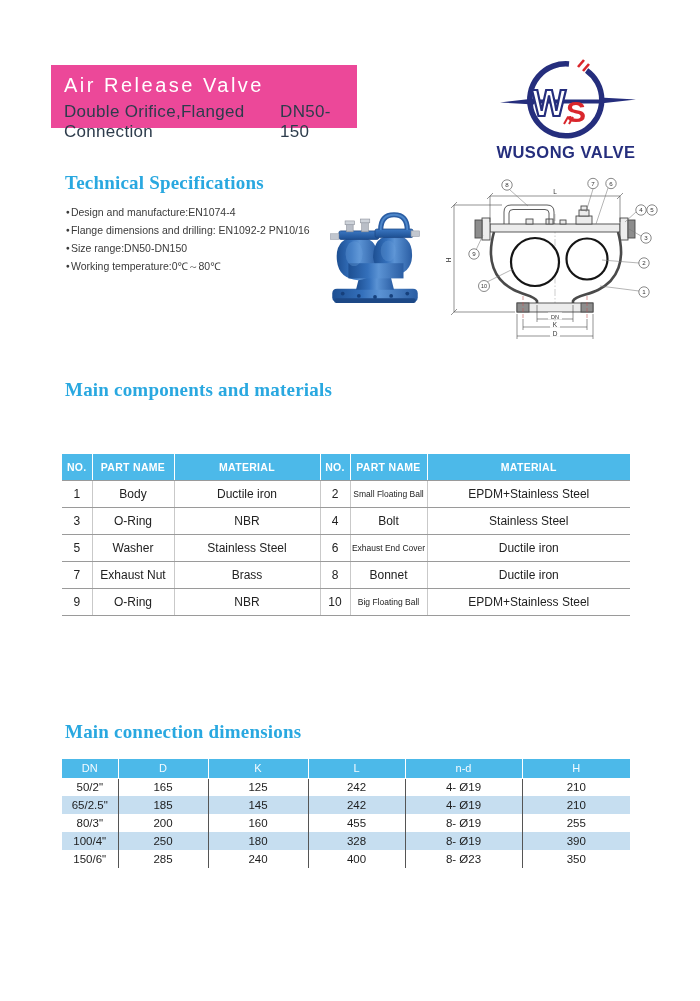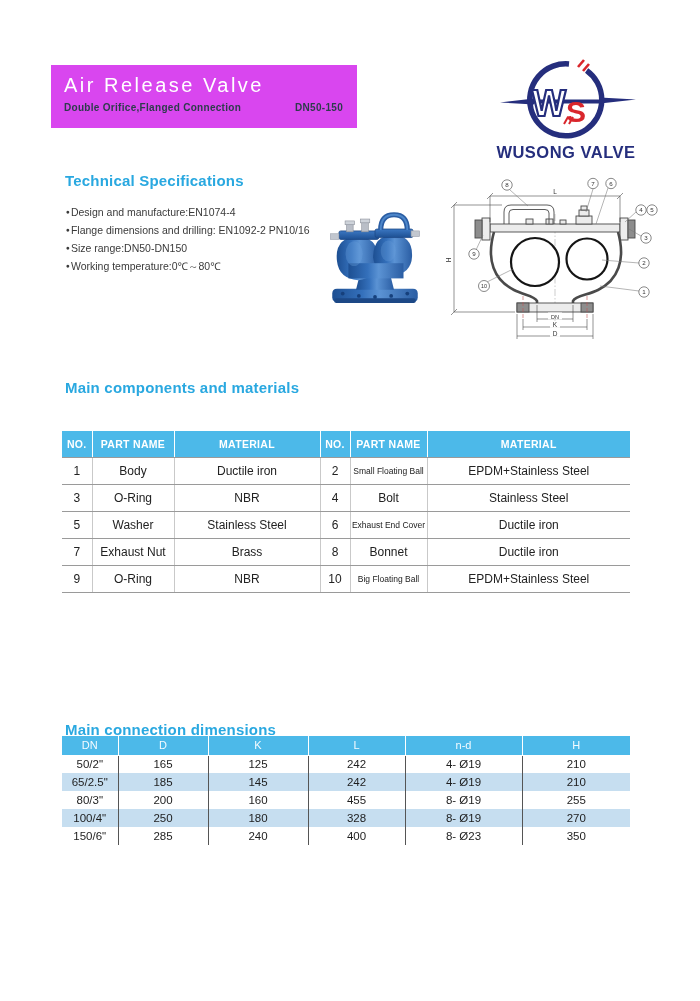--- a/index.html
+++ b/index.html
@@ -2,45 +2,45 @@
 <html><head>
 <meta charset="utf-8">
 <style>
   * { margin:0; padding:0; box-sizing:border-box; }
   html,body { background:#fff; }
   body { font-family:"Liberation Sans", sans-serif; }
   .page { position:relative; width:700px; height:1001px; background:#fff; overflow:hidden; }
 
   
   .banner { position:absolute; left:51px; top:65px; width:306px; height:63px;
-            background:#d946ef; padding:7px 14px 0 13px; }
+            background:#ec4899; padding:7px 14px 0 13px; }
   .banner-title { color:#fff; font-size:20px; font-weight:400; letter-spacing:2.5px; line-height:26px; }
   .banner-sub { display:flex; justify-content:space-between; align-items:baseline; margin-top:4px; }
-  .banner-sub span { color:#2d3c4c; font-size:10px; font-weight:bold; letter-spacing:.3px; }
+  .banner-sub span { color:#2d3c4c; font-size:17px; font-weight:normal; letter-spacing:.3px; }
 
   
   .logo { position:absolute; left:494px; top:56px; width:150px; height:112px; }
 
   
-  .section-h { position:absolute; color:#29a8e0; font-size:15px; font-weight:600; letter-spacing:.2px; }
+  .section-h { position:absolute; color:#29a8e0; font-size:19px; font-weight:600; letter-spacing:.2px;font-family:Liberation Serif, serif; }
   .h-tech { left:65px; top:172px; }
   .h-comp { left:65px; top:379px; }
   .h-dims { left:65px; top:685px;margin-top:36px; }
 
   
   .spec-list { position:absolute; left:66px; top:203px; list-style:none; }
   .spec-list li { font-size:10.5px; color:#3a3a3a; line-height:18px; white-space:nowrap; }
   .spec-list li::before { content:"●"; font-size:6.5px; vertical-align:2px; margin-right:1px; color:#3a3a3a; }
 
   
   .photo { position:absolute; left:318px; top:206px; width:114px; height:103px; }
   .drawing { position:absolute; left:440px; top:172px; width:222px; height:170px; }
 
   
-  table { border-collapse:collapse; table-layout:fixed; }
+  table { border-collapse:collapse; table-layout:fixed;margin-top:23px; }
   th,td { text-align:center; vertical-align:middle; overflow:hidden; }
 
   
   .comp-table { position:absolute; left:62px; top:431px; width:568px; }
   .comp-table th { height:26px; background:#4cb9e9; color:#fff; font-size:10.5px; font-weight:bold;
                    letter-spacing:.3px; border-right:1px solid #fff; border-bottom:1px solid #9a9a9a; }
   .comp-table th:last-child { border-right:none; }
   .comp-table td { height:27px; font-size:12px; color:#222; border-bottom:1px solid #9a9a9a;
                    border-right:1px solid #c9c9c9; background:#fff; }
   .comp-table td:last-child { border-right:none; }
@@ -387,21 +387,21 @@
           <td>455</td>
           <td>8- Ø19</td>
           <td>255</td>
         </tr>
         <tr>
           <td>100/4"</td>
           <td>250</td>
           <td>180</td>
           <td>328</td>
           <td>8- Ø19</td>
-          <td>270</td>
+          <td>390</td>
         </tr>
         <tr>
           <td>150/6"</td>
           <td>285</td>
           <td>240</td>
           <td>400</td>
           <td>8- Ø23</td>
           <td>350</td>
         </tr>
       </tbody>

